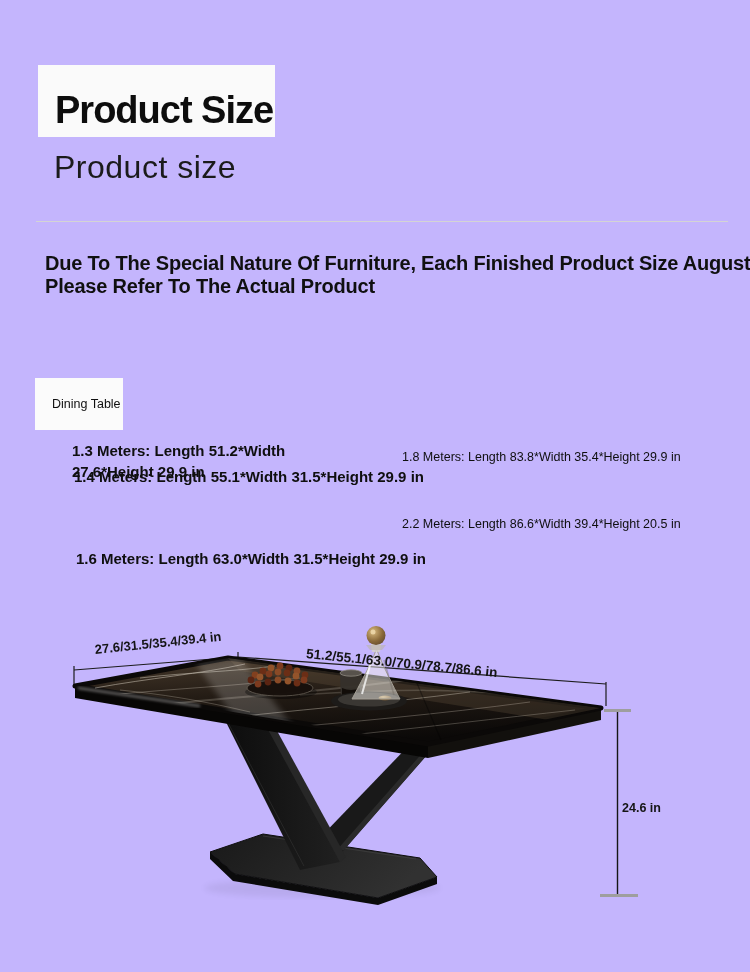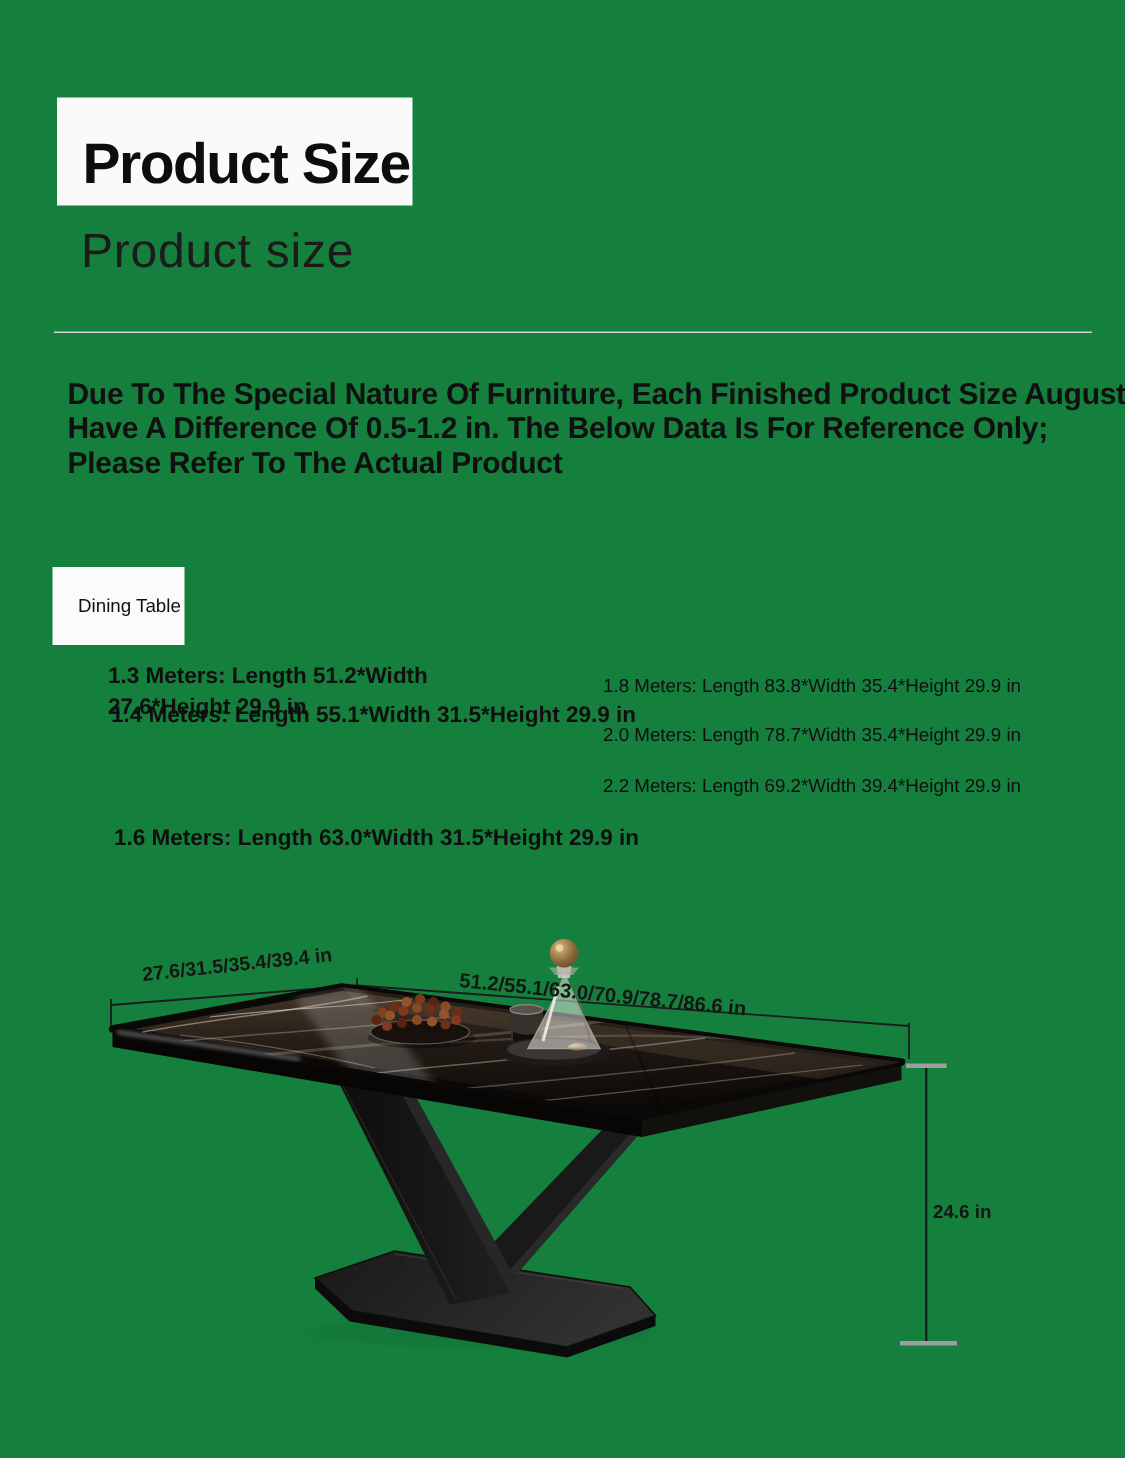--- a/index.html
+++ b/index.html
@@ -1,17 +1,17 @@
 <!DOCTYPE html>
 <html><head>
 <meta charset="utf-8">
 <style>
   html,body{margin:0;padding:0;background:#ffffff;}
   .page{
-    position:relative;width:750px;height:972px;background:#15803d;overflow:hidden;
+    position:relative;width:750px;height:972px;background:#c4b5fd;overflow:hidden;
     font-family:"Liberation Sans",sans-serif;color:#111;
   }
   .abs{position:absolute;}
   .title-bg{left:38px;top:65px;width:237px;height:72px;background:#fafafa;}
   .page-title{
     left:55px;top:88px;font-size:38px;font-weight:700;letter-spacing:-1px;
     color:#0d0d0d;line-height:44px;white-space:nowrap;
   }
   .page-subtitle{
     left:54px;top:148px;font-size:32px;font-weight:400;letter-spacing:.5px;
@@ -43,33 +43,31 @@
 <div class="page">
 
   <div class="abs title-bg"></div>
   <div class="abs page-title">Product Size</div>
   <div class="abs page-subtitle">Product size</div>
 
   <div class="abs divider"></div>
 
   <div class="abs disclaimer">
     <div>Due To The Special Nature Of Furniture, Each Finished Product Size August</div>
-    <div>Have A Difference Of 0.5-1.2 in. The Below Data Is For Reference Only;</div>
     <div>Please Refer To The Actual Product</div>
   </div>
 
   <div class="abs label-bg"></div>
   <div class="abs section-label">Dining Table</div>
 
   <div class="abs sz sz-left l1">1.3 Meters: Length 51.2*Width 27.6*Height 29.9 in</div>
   <div class="abs sz sz-right r1">1.8 Meters: Length 83.8*Width 35.4*Height 29.9 in</div>
   <div class="abs sz sz-left l2">1.4 Meters: Length 55.1*Width 31.5*Height 29.9 in</div>
-  <div class="abs sz sz-right r2">2.0 Meters: Length 78.7*Width 35.4*Height 29.9 in</div>
   <div class="abs sz sz-left l3">1.6 Meters: Length 63.0*Width 31.5*Height 29.9 in</div>
-  <div class="abs sz sz-right r3">2.2 Meters: Length 69.2*Width 39.4*Height 29.9 in</div>
+  <div class="abs sz sz-right r3">2.2 Meters: Length 86.6*Width 39.4*Height 20.5 in</div>
 
   <div class="abs diagram">
     <svg width="750" height="372" viewBox="0 0 750 372">
       <defs>
         <linearGradient id="marbleGrad" x1="0.1" y1="0" x2="0.4" y2="1">
           <stop offset="0" stop-color="#46392b"></stop>
           <stop offset="0.45" stop-color="#241c15"></stop>
           <stop offset="1" stop-color="#0b0908"></stop>
         </linearGradient>
         <linearGradient id="plateGrad" x1="0" y1="0" x2="1" y2="0.3">

